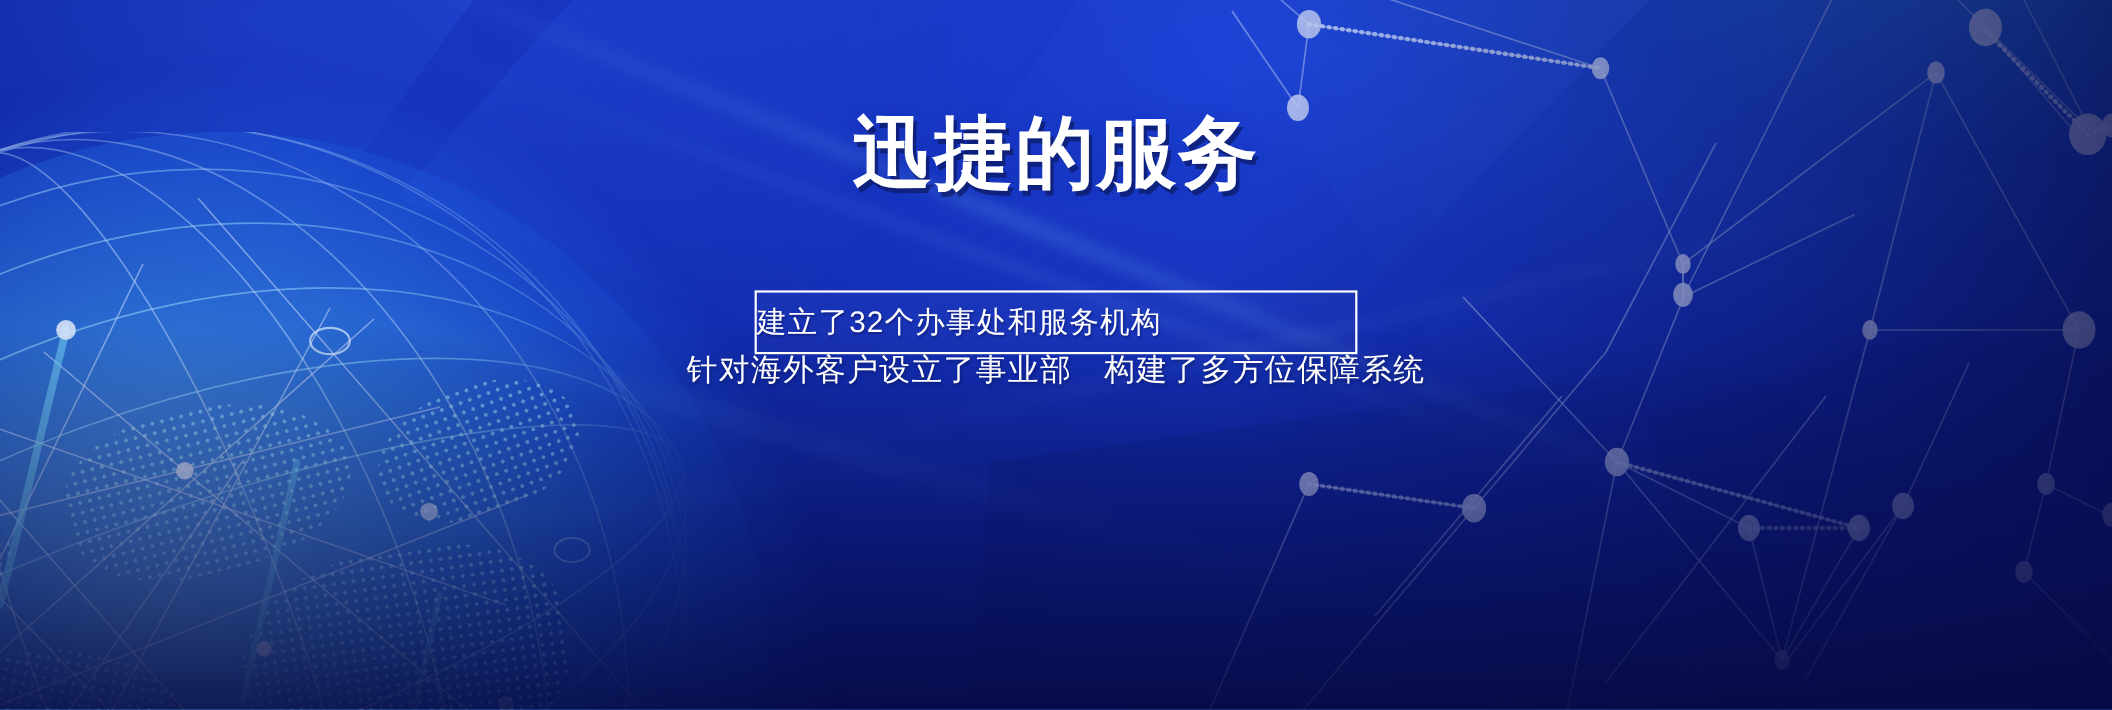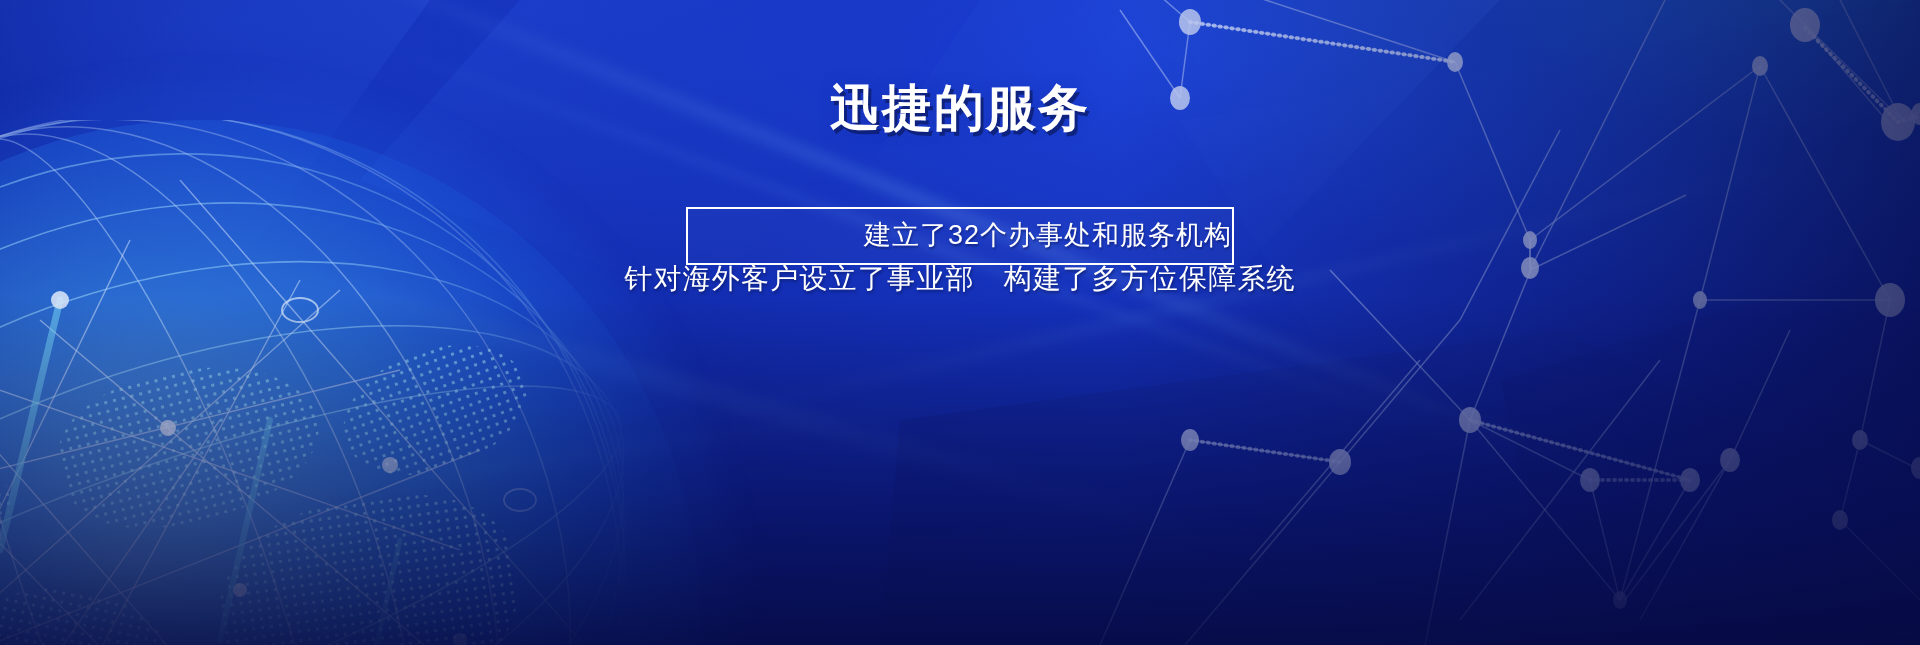--- a/index.html
+++ b/index.html
@@ -113,38 +113,38 @@
     position: absolute;
     left: 0;
     top: 0;
     width: 1920px;
     height: 645px;
     display: flex;
     flex-direction: column;
     align-items: center;
   }
   #headline {
-    margin-top: 83px;
-    font-size: 50px;
+    margin-top: 104px;
+    font-size: 72px;
     line-height: 1;
     font-weight: 700;
     color: #ffffff;
     letter-spacing: 2px;
     text-shadow: 3px 4px 0 rgba(8,16,70,.55), 0 0 14px rgba(20,40,160,.35);
     white-space: nowrap;
   }
   #subtitle-box {
     margin-top: 40px;
     width: 548px;
     height: 58px;
     box-sizing: border-box;
     border: 2px solid #ffffff;
     display: flex;
     align-items: center;
-    justify-content: flex-end;
+    justify-content: flex-start;
     background: rgba(255,255,255,.025);
   }
   #subtitle-text {
     font-size: 27px;
     line-height: 1;
     color: #ffffff;
     letter-spacing: 1px;
     font-weight: 400;
     text-shadow: 1px 2px 2px rgba(8,16,70,.45);
     white-space: nowrap;

